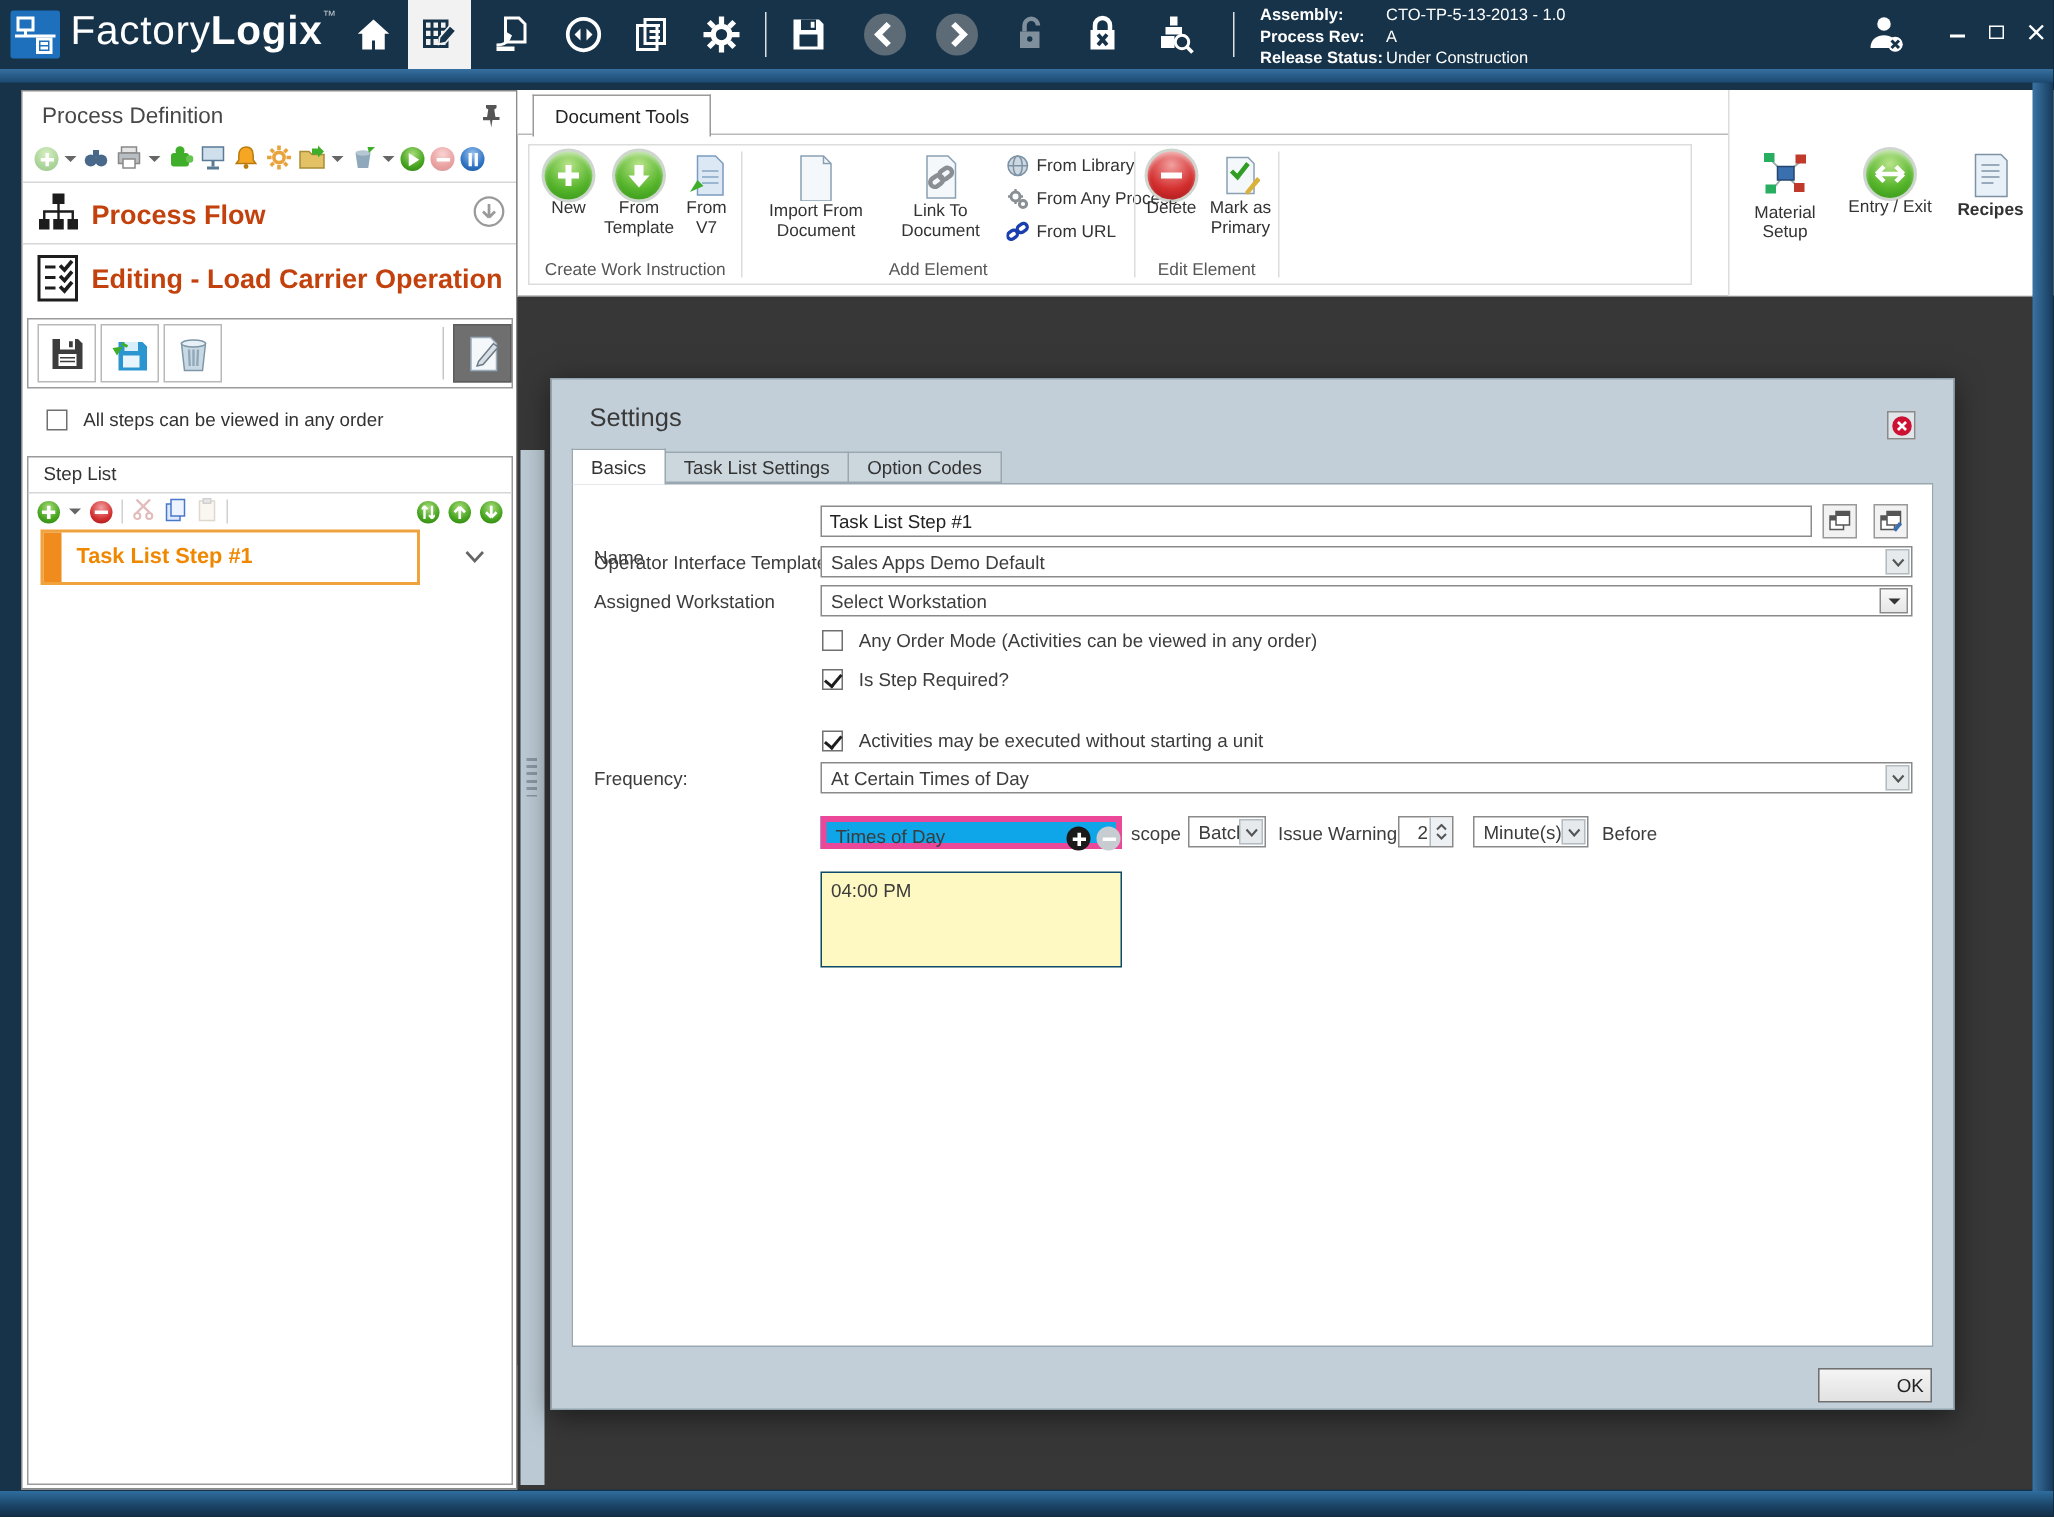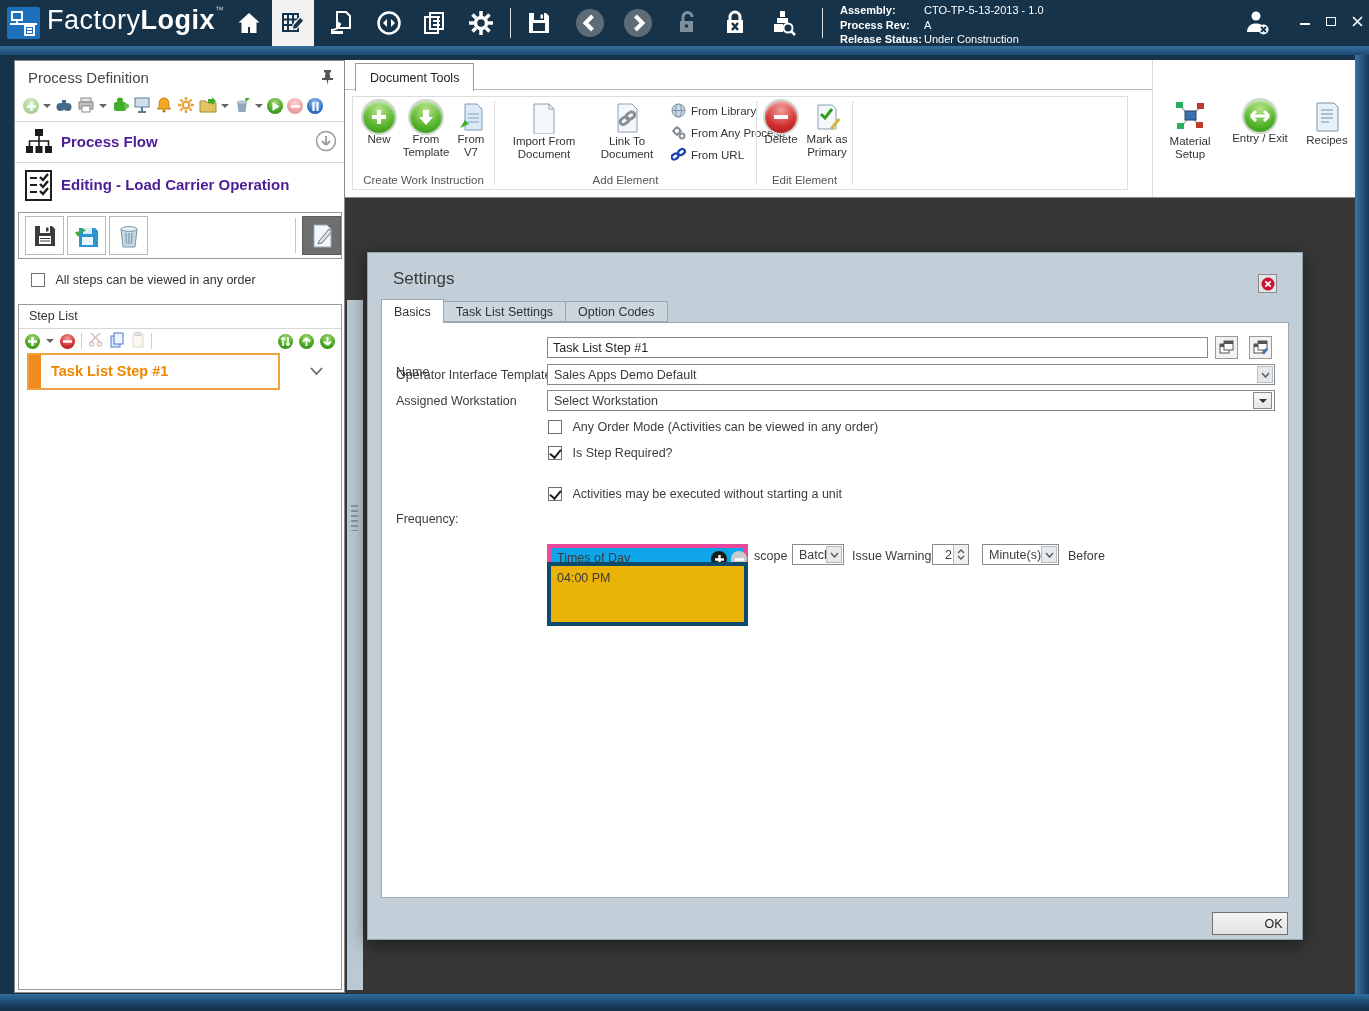--- a/index.html
+++ b/index.html
@@ -20,21 +20,21 @@
   .winbtn{position:absolute;top:12px;width:18px;height:18px;display:flex;align-items:center;justify-content:center;cursor:pointer;}
   
   .rframe{position:absolute;left:1355px;top:55px;width:14px;height:939px;background:linear-gradient(90deg,#3a74a4,#16395a);}
   .bbar{position:absolute;left:0;top:994px;width:1369px;height:17px;background:linear-gradient(180deg,#2f6e9f 0%,#1b4568 55%,#132f49 100%);}
   
   .lpanel{position:absolute;left:14px;top:60px;width:331px;height:933px;background:#fff;border:1px solid #8a8a8a;font-size:12.5px;color:#333;}
   .lp-title{position:absolute;left:13px;top:8px;font-size:15px;color:#474747;}
   .ltb{position:absolute;left:8px;top:34px;right:6px;height:22px;display:flex;align-items:center;gap:4px;}
   .hr{position:absolute;left:0;right:0;height:1px;background:#d6d6d6;}
   .flowrow{position:absolute;left:0;top:64px;width:100%;height:36px;}
-  .bold15{font-size:15px;font-weight:700;color:#4c1d95;}
+  .bold15{font-size:18px;font-weight:700;color:#c2410c;}
   .editrow{position:absolute;left:0;top:104px;width:100%;height:44px;}
   .btnbox{position:absolute;left:3px;top:151px;width:324px;height:47px;border:1px solid #9a9a9a;background:#fff;}
   .sqbtn{position:absolute;top:3px;width:39px;height:39px;border:1px solid #b9b9b9;background:#fff;display:flex;align-items:center;justify-content:center;cursor:pointer;}
   .cbx{display:inline-block;width:14px;height:14px;border:1px solid #707070;background:#fff;position:relative;vertical-align:middle;cursor:pointer;}
   .cbx.on::after{content:"";position:absolute;left:3px;top:0px;width:5px;height:9px;border:solid #1d1d1d;border-width:0 2px 2px 0;transform:rotate(40deg);}
   .stepbox{position:absolute;left:3px;top:243px;width:324px;height:686px;border:1px solid #9a9a9a;background:#fff;}
   .stb{position:absolute;left:6px;top:25px;right:6px;height:22px;display:flex;align-items:center;gap:6px;}
   .stepitem{position:absolute;left:8px;top:48px;width:253px;height:37px;border:2px solid #f0a23c;background:#fff;cursor:pointer;}
   .stepitem .bar{position:absolute;left:0;top:0;bottom:0;width:12px;background:#f08c1e;}
   .stepitem .txt{position:absolute;left:22px;top:8px;font-size:14.5px;font-weight:700;color:#ef8700;}
@@ -73,21 +73,21 @@
   .dtab.active{height:24px;background:#fff;border:1px solid #9aa7b0;border-bottom:none;margin-bottom:-1px;}
   .dcontent{position:absolute;left:13px;top:69px;width:908px;height:576px;background:#fff;border:1px solid #9aa7b0;font-size:12.5px;color:#3c3c3c;}
   .flabel{position:absolute;left:14px;}
   .tinput{position:absolute;height:21px;border:1px solid #8a8a8a;background:#fff;font-size:12.5px;color:#222;padding:0 5px;}
   .fsel{position:absolute;height:21px;border:1px solid #8a8a8a;background:#fff;cursor:pointer;}
   .fsel .val{position:absolute;left:6px;top:3px;white-space:nowrap;}
   .fsel .chev{position:absolute;right:1px;top:1px;bottom:1px;width:16px;background:#e6eaed;border:1px solid #b4bcc2;display:flex;align-items:center;justify-content:center;}
   .combtn{position:absolute;right:2px;top:1px;width:19px;height:17px;border:1px solid #8a8a8a;background:linear-gradient(#f8f8f8,#e6e6e6);display:flex;align-items:center;justify-content:center;cursor:pointer;}
   .tri{width:0;height:0;border-left:4px solid transparent;border-right:4px solid transparent;border-top:4px solid #333;}
   .todhead{position:absolute;left:165px;top:221px;width:201px;height:22px;border:4px solid #ec4899;background:#0ea5e9;}
-  .todlist{position:absolute;left:165px;top:239px;width:201px;height:64px;border:4px solid #0c4a6e;background:#eab308;}
+  .todlist{position:absolute;left:165px;top:258px;width:201px;height:64px;border:1px solid #0c4a6e;background:#fef9c3;}
   .okbtn{position:absolute;left:844px;top:659px;width:76px;height:23px;border:1px solid #707070;background:linear-gradient(#f4f4f4,#e2e2e2);display:flex;align-items:center;justify-content:center;font-size:12.5px;color:#222;cursor:pointer;padding-left:47px;}
   .spin{position:absolute;left:550px;top:221px;width:37px;height:21px;border:1px solid #8a8a8a;background:#fff;}
   .spin .num{position:absolute;left:0;top:3px;width:19px;text-align:right;}
   .spin .arr{position:absolute;right:0;top:0;bottom:0;width:15px;border-left:1px solid #b4bcc2;background:#eef1f3;display:flex;flex-direction:column;align-items:center;justify-content:center;gap:1px;}
 </style>
 </head>
 <body>
 
 <div id="win">
 
@@ -609,21 +609,21 @@
           <span>Material Setup</span>
         </div>
         <div class="bigbtn" style="left:72px;top:40px;width:70px;">
           <span class="gbig green">
               <svg width="22" height="18">
                 <path d="M2 9h18M2 9l5-5M2 9l5 5M20 9l-5-5M20 9l-5 5" fill="none" stroke="#fff" stroke-width="3"></path>
               </svg>
             </span>
           <span>Entry / Exit</span>
         </div>
-        <div class="bigbtn" style="left:148px;top:40px;width:52px;">
+        <div class="bigbtn" style="left:148px;top:40px;width:52px;font-weight:bold;">
           <span style="height:34px;display:flex;align-items:center;">
             <svg width="26" height="32">
                 <path d="M3 2h17l4 4v24H3z" fill="#e8f1f8" stroke="#7d93a5"></path>
                 <g stroke="#9ab" stroke-width="1.4">
                   <line x1="7" y1="9" x2="19" y2="9"></line>
                   <line x1="7" y1="13" x2="19" y2="13"></line>
                   <line x1="7" y1="17" x2="19" y2="17"></line>
                   <line x1="7" y1="21" x2="15" y2="21"></line>
                 </g>
               </svg>
@@ -699,20 +699,28 @@
         <div class="abs" style="left:166px;top:122px;">
           <span class="cbx on"></span>
           <span style="margin-left:7px;vertical-align:middle;">Is Step Required?</span>
         </div>
         <div class="abs" style="left:166px;top:163px;">
           <span class="cbx on"></span>
           <span style="margin-left:7px;vertical-align:middle;">Activities may be executed without starting a unit</span>
         </div>
 
         <div class="flabel" style="top:189px;">Frequency:</div>
+        <div class="fsel" style="left:165px;top:185px;width:728px;">
+          <span class="val">At Certain Times of Day</span>
+          <span class="chev">
+              <svg width="9" height="6">
+                <path d="M1 1l3.5 4L8 1" fill="none" stroke="#555" stroke-width="1.4"></path>
+              </svg>
+            </span>
+        </div>
 
         <div class="todhead">
           <span class="abs" style="left:6px;top:3px;">Times of Day</span>
           <span class="mc k abs" style="left:160px;top:3px;">
               <svg width="9" height="9">
                 <path d="M4.5 0v9M0 4.5h9" stroke="#fff" stroke-width="2.4"></path>
               </svg>
             </span>
           <span class="mc grey abs" style="left:180px;top:3px;">
               <svg width="9" height="9">

